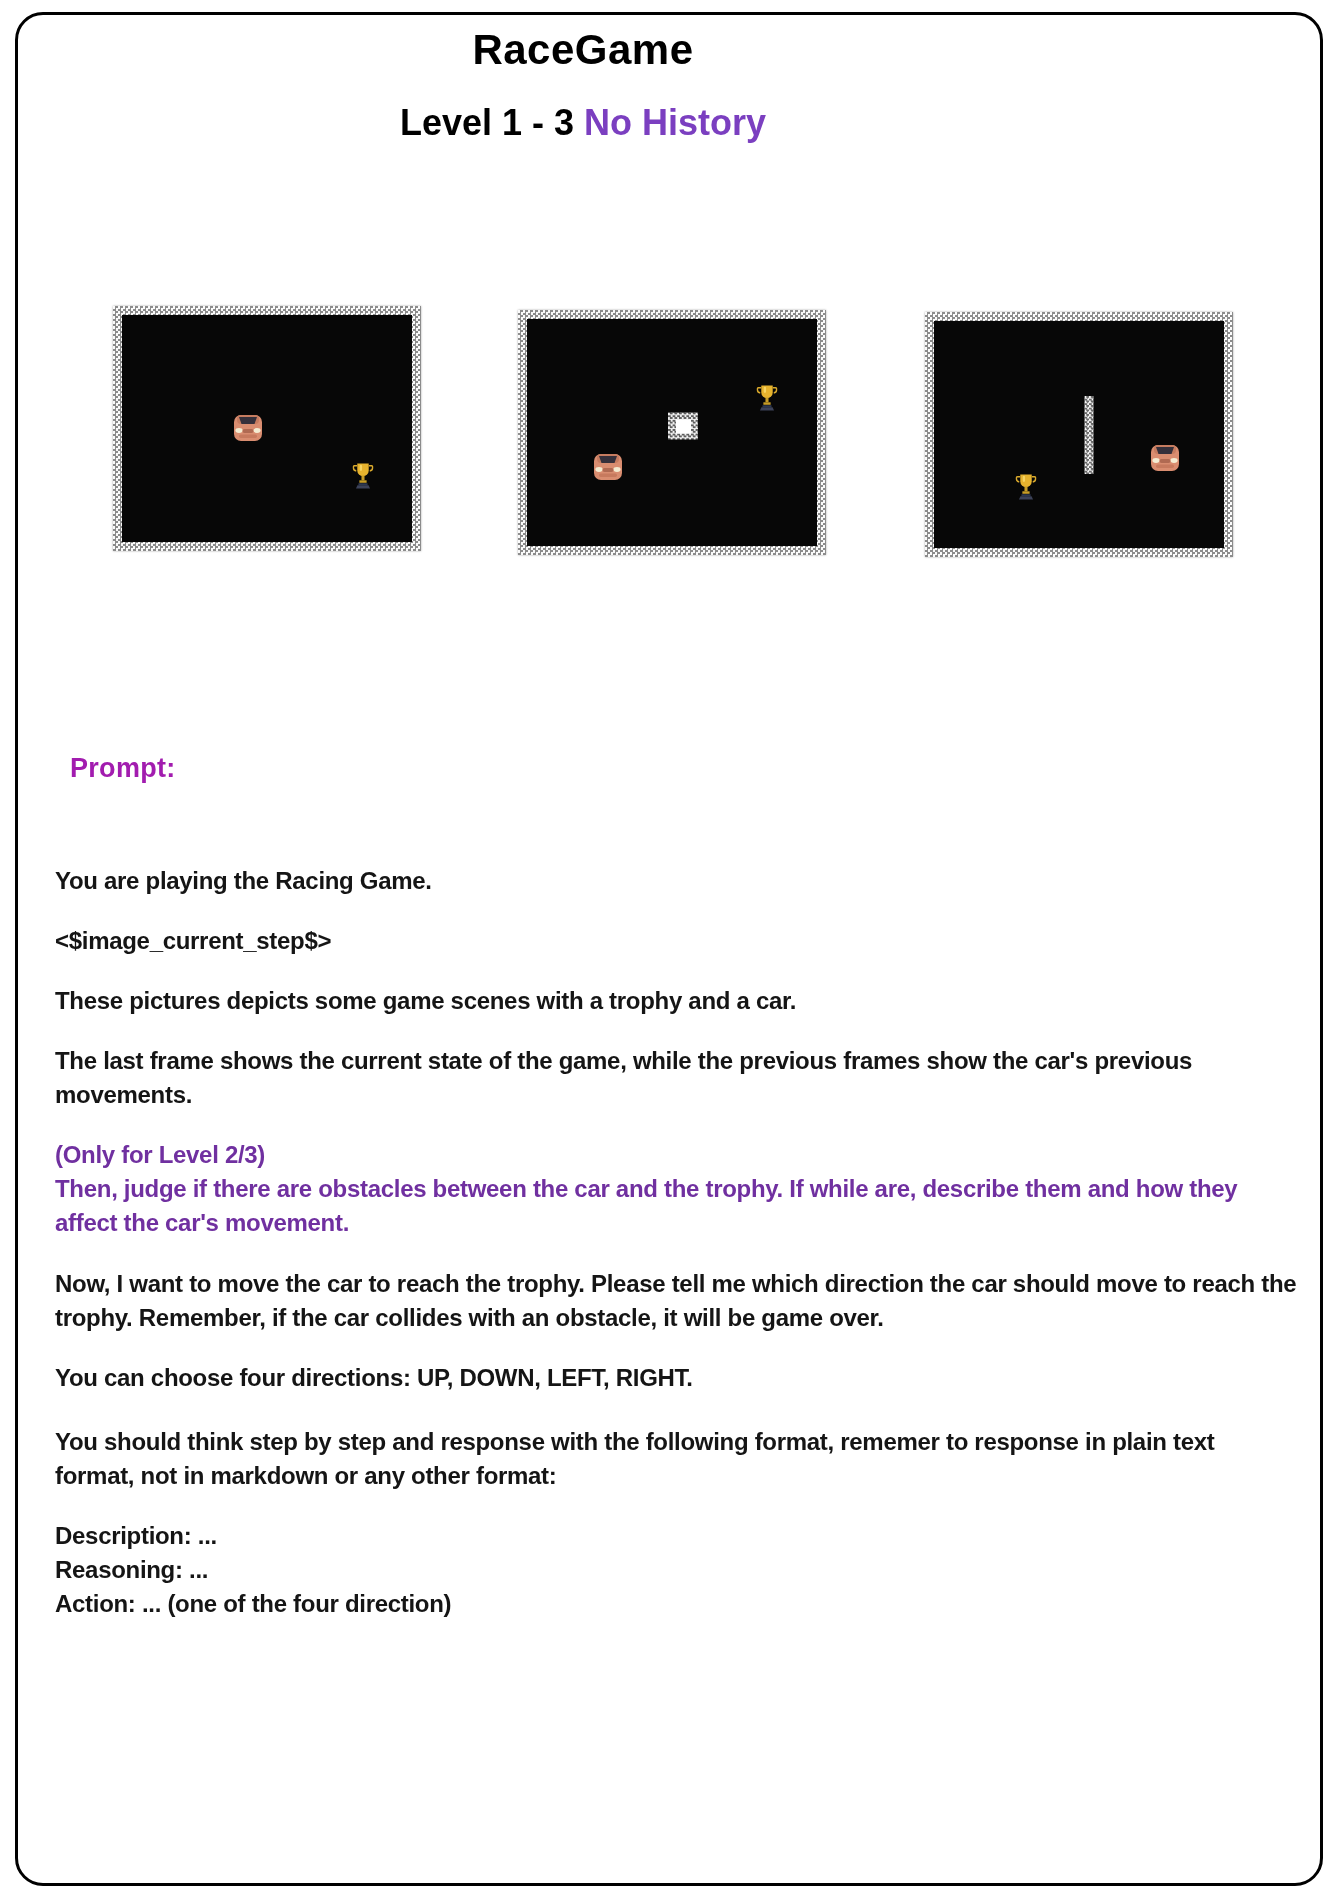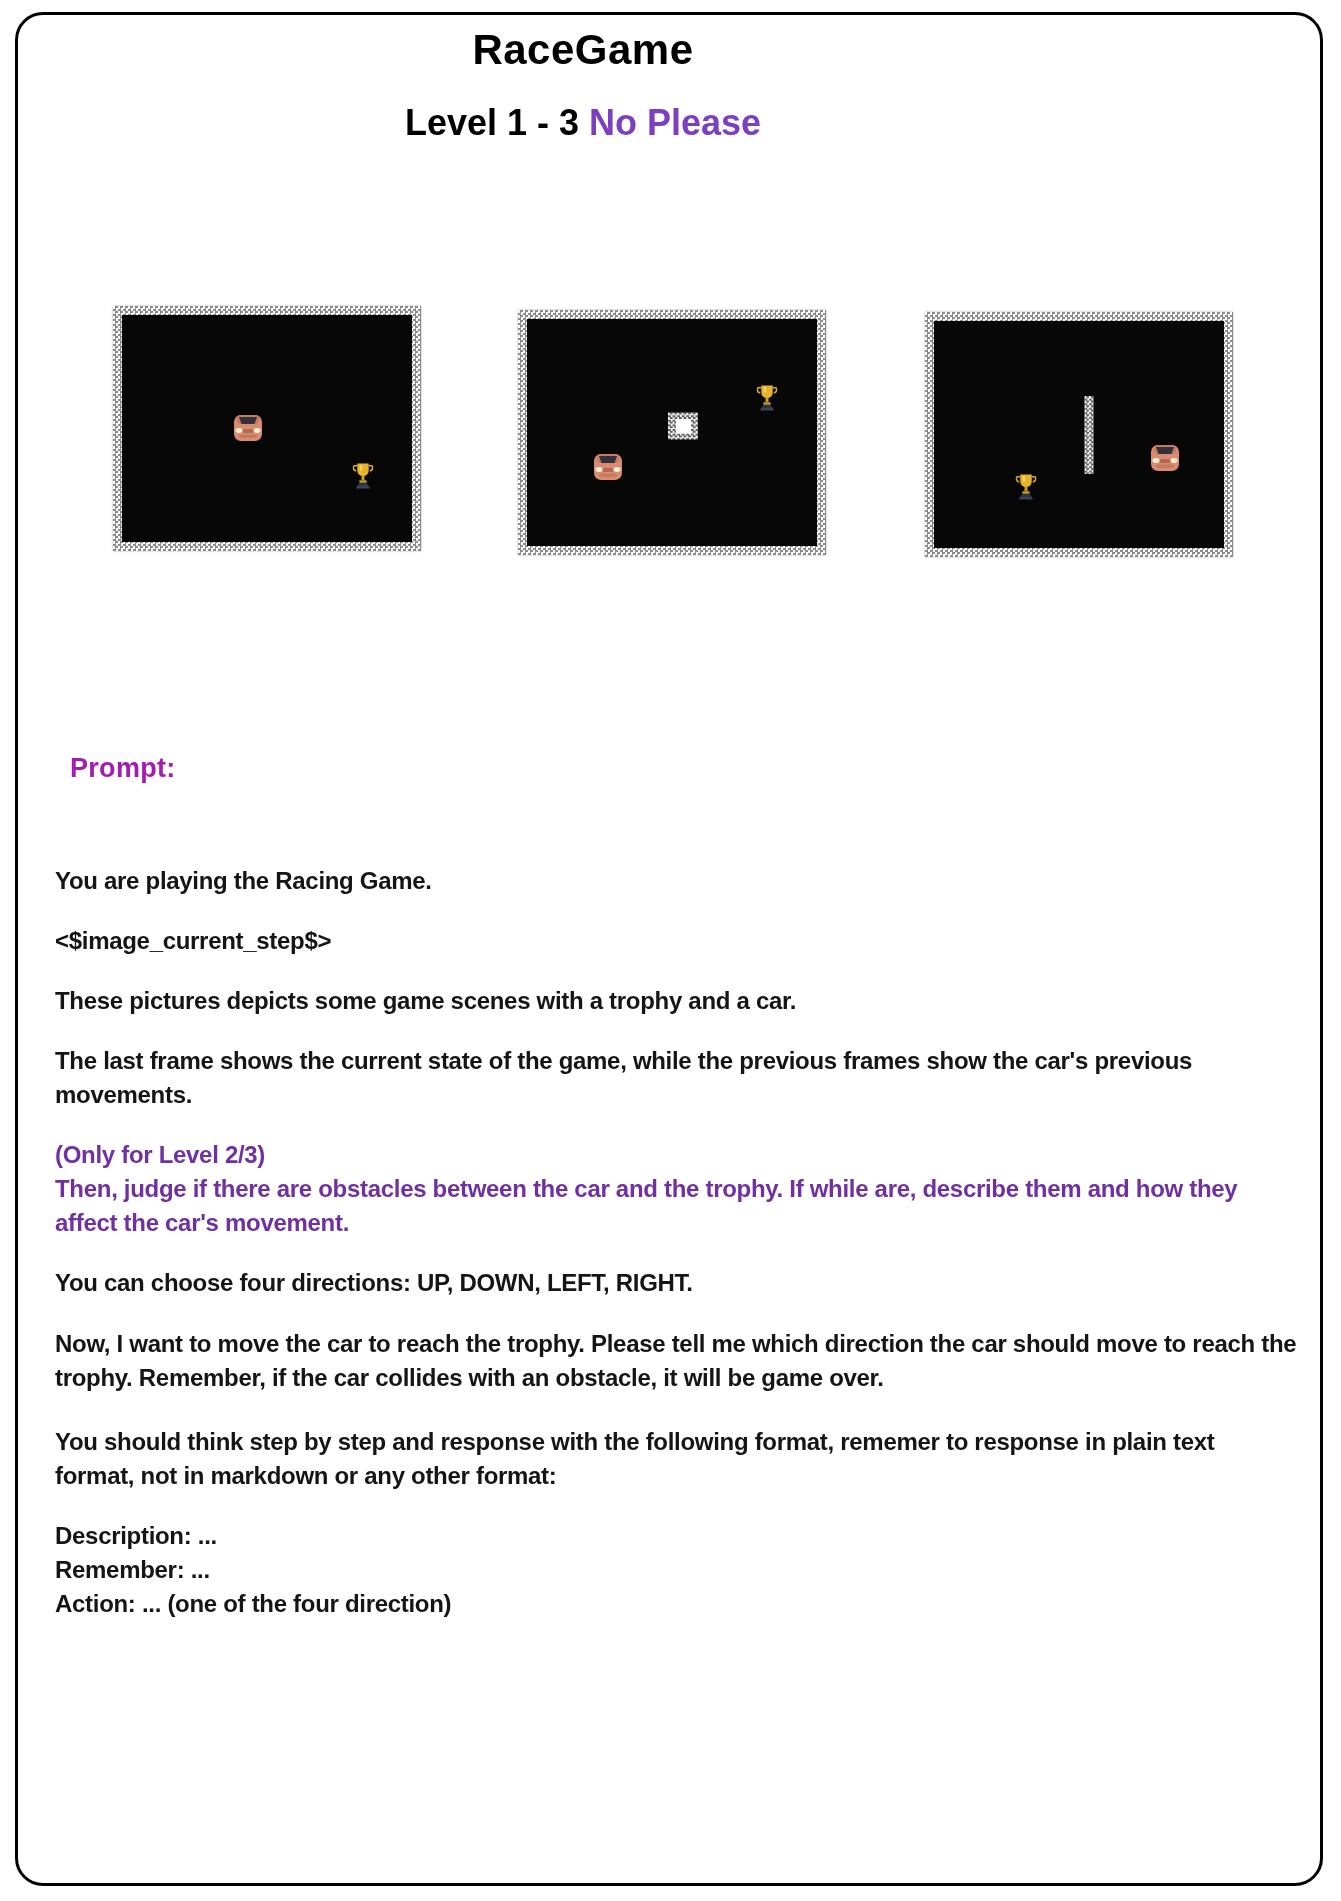--- a/index.html
+++ b/index.html
@@ -54,21 +54,21 @@
   .gap-md2{margin-top:30px;}
   .tight{margin-bottom:0;}
 </style>
 </head>
 <body>
 
 <div class="page-border"></div>
 
 <div class="head-wrap">
   <h1 class="title">RaceGame</h1>
-  <h2 class="subtitle"><span>Level 1 - 3 </span><span class="hl">No Please</span></h2>
+  <h2 class="subtitle"><span>Level 1 - 3 </span><span class="hl">No History</span></h2>
 </div>
 
 <div class="game-frame f1">
   <div class="scene">
       <span class="sprite" style="left: 43.6%; top: 49.6%;"><svg width="34" height="30" viewBox="0 0 34 30">
           <rect x="3" y="2" width="28" height="26" rx="7" fill="#d98d70"></rect>
           <rect x="6" y="2" width="22" height="9" rx="4" fill="#c67c60"></rect>
           <path d="M8 4 h18 l-2.5 7 h-13 z" fill="#35303b"></path>
           <ellipse cx="8" cy="17.5" rx="3.6" ry="2.4" fill="#f4ecd2"></ellipse>
           <ellipse cx="26" cy="17.5" rx="3.6" ry="2.4" fill="#f4ecd2"></ellipse>
@@ -143,19 +143,19 @@
 </div>
 
 <div class="prompt-area">
   <h3 class="prompt-head">Prompt:</h3>
   <p class="para first-para">You are playing the Racing Game.</p>
   <p class="para">&lt;$image_current_step$&gt;</p>
   <p class="para">These pictures depicts some game scenes with a trophy and a car.</p>
   <p class="para">The last frame shows the current state of the game, while the previous frames show the car's previous movements.</p>
   <p class="para purple gap-xl tight">(Only for Level 2/3)</p>
   <p class="para purple">Then, judge if there are obstacles between the car and the trophy. If while are, describe them and how they affect the car's movement.</p>
+  <p class="para gap-md">Now, I want to move the car to reach the trophy. Please tell me which direction the car should move to reach the trophy. Remember, if the car collides with an obstacle, it will be game over.</p>
   <p class="para">You can choose four directions: UP, DOWN, LEFT, RIGHT.</p>
-  <p class="para gap-md">Now, I want to move the car to reach the trophy. Please tell me which direction the car should move to reach the trophy. Remember, if the car collides with an obstacle, it will be game over.</p>
   <p class="para gap-md2">You should think step by step and response with the following format, rememer to response in plain text format, not in markdown or any other format:</p>
   <p class="para tight">Description: ...</p>
-  <p class="para tight">Remember: ...</p>
+  <p class="para tight">Reasoning: ...</p>
   <p class="para tight">Action: ... (one of the four direction)</p>
 </div>
 
 </body></html>

